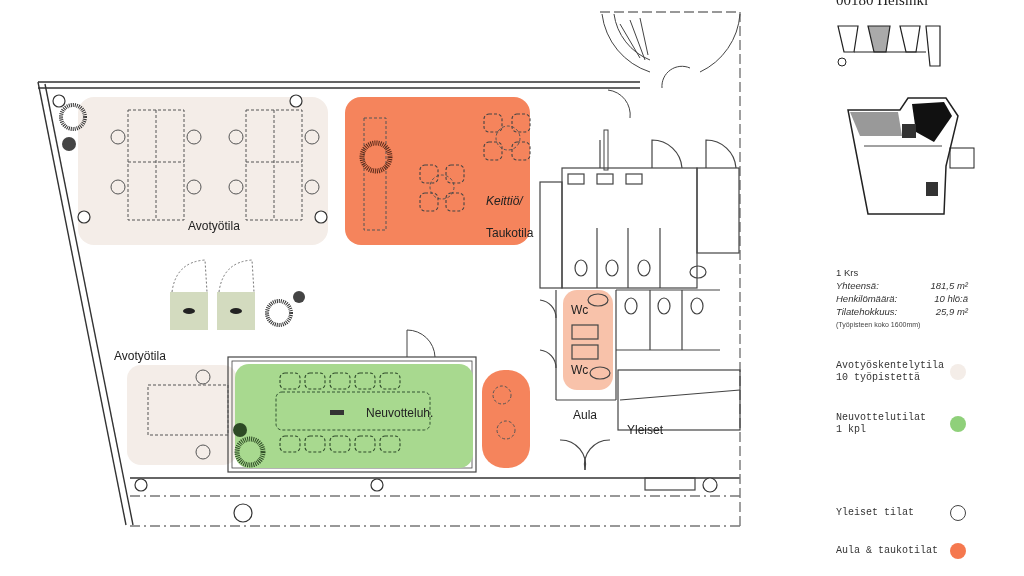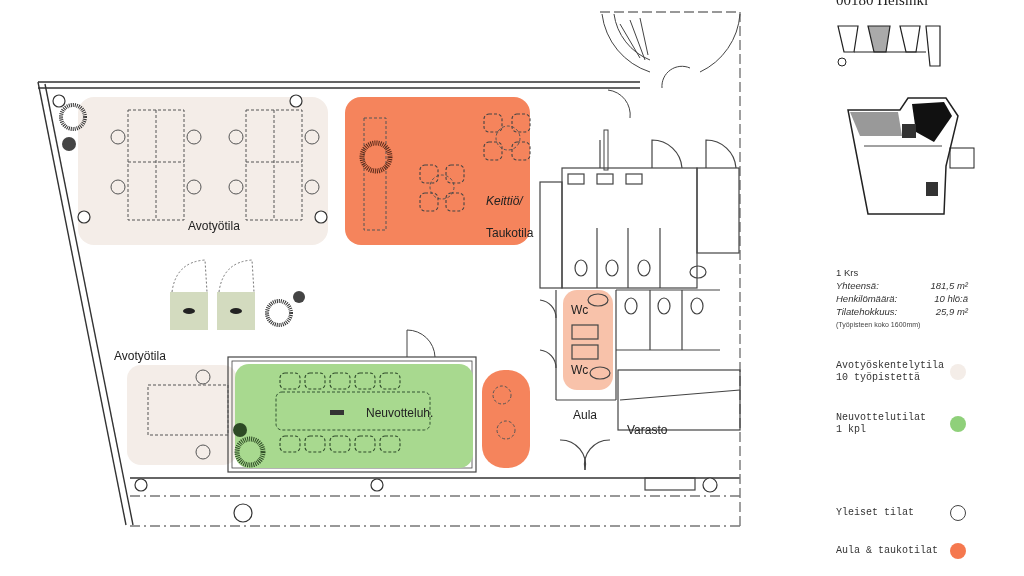--- a/index.html
+++ b/index.html
@@ -182,21 +182,21 @@
   </svg>
 
   <span class="lbl" style="left:188px;top:219px;">Avotyötila</span>
   <span class="lbl" style="left:486px;top:194px;font-style:italic;">Keittiö/</span>
   <span class="lbl" style="left:486px;top:226px;">Taukotila</span>
   <span class="lbl" style="left:114px;top:349px;">Avotyötila</span>
   <span class="lbl" style="left:366px;top:406px;">Neuvotteluh.</span>
   <span class="lbl" style="left:529px;top:408px;margin-left:44px;">Aula</span>
   <span class="lbl" style="left:571px;top:303px;">Wc</span>
   <span class="lbl" style="left:571px;top:363px;">Wc</span>
-  <span class="lbl" style="left:627px;top:423px;">Varasto</span>
+  <span class="lbl" style="left:627px;top:423px;">Yleiset</span>
 </div>
 
 <div id="side">
   <div class="addr">00180 Helsinki</div>
 
   <svg style="position:absolute;left:14px;top:22px;" width="110" height="50">
     <g stroke="#222" fill="#fff" stroke-width="1.2">
       <path d="M4 4 L24 4 L20 30 L10 30 Z"></path>
       <path d="M34 4 L56 4 L52 30 L40 30 Z" fill="#aaa"></path>
       <path d="M66 4 L86 4 L82 30 L72 30 Z"></path>

